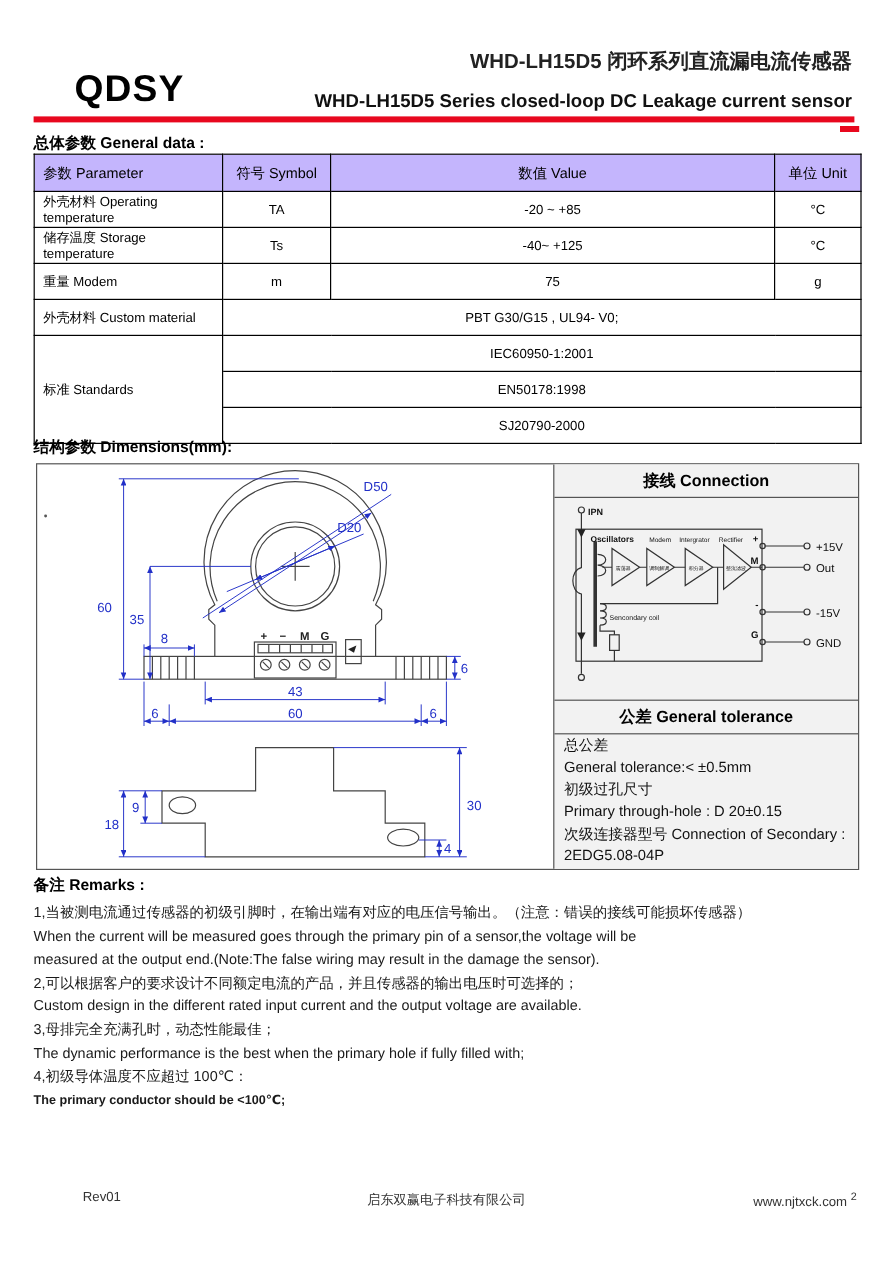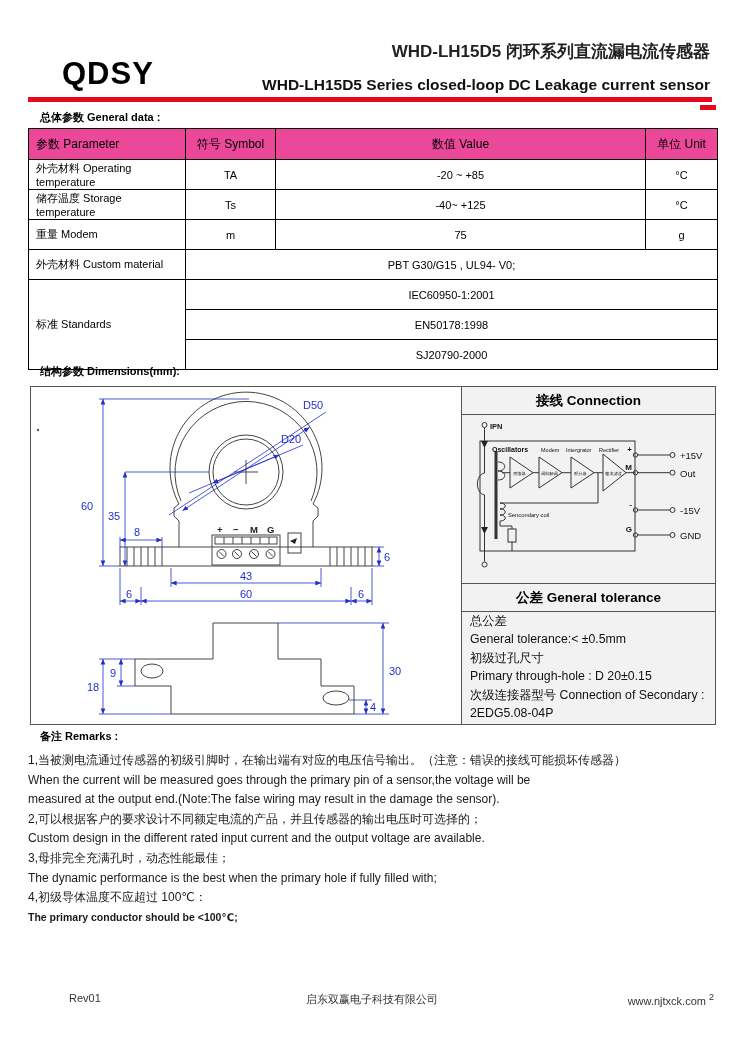--- a/index.html
+++ b/index.html
@@ -6,25 +6,25 @@
   .page{position:relative;width:744px;height:1052px;background:#fff;overflow:hidden;
         font-family:"Liberation Sans","DejaVu Sans",sans-serif;color:#111;}
   .abs{position:absolute;}
   
   .logo{left:62px;top:56px;font-size:31px;font-weight:900;letter-spacing:1px;color:#000;}
   .title-cn{right:34px;top:40px;font-size:17px;font-weight:600;color:#222;}
   .title-en{right:34px;top:76px;font-size:15.5px;font-weight:700;color:#111;}
   .redline{left:28px;top:97px;width:684px;height:5px;background:#e8081e;}
   .redtail{left:700px;top:105px;width:16px;height:5px;background:#e8081e;}
   
-  .sec-title{font-size:11px;font-weight:700;color:#000;margin-left:12px;}
+  .sec-title{font-size:13px;font-weight:700;color:#000;}
   .gd-title{left:28px;top:110px;}
   table.gd{position:absolute;left:28px;top:128px;border-collapse:collapse;table-layout:fixed;width:689px;}
   table.gd td{border:1px solid #000;font-size:11px;height:29px;padding:0 7px;text-align:center;color:#000;}
-  table.gd tr.hd td{background:#ec4899;font-size:12px;height:30px;}
+  table.gd tr.hd td{background:#c4b5fd;font-size:12px;height:30px;}
   table.gd td.c1{text-align:left;}
   
   .dim-title{left:28px;top:364px;}
   .dimbox{left:30px;top:386px;width:684px;height:337px;border:1px solid #555;background:#fff;}
   .rightpanel{position:absolute;left:430px;top:0;width:253px;height:337px;border-left:1px solid #555;background:#f2f2f2;}
   .band{height:27px;line-height:27px;text-align:center;font-weight:700;font-size:13.5px;color:#000;}
   .band-conn{border-bottom:1px solid #555;}
   .band-tol{border-top:1px solid #555;border-bottom:1px solid #555;position:absolute;left:0;top:196px;width:100%;}
   .tol-text{position:absolute;left:0;top:224px;width:100%;padding:1px 8px;box-sizing:border-box;
             font-size:12.3px;line-height:18.4px;color:#111;}

